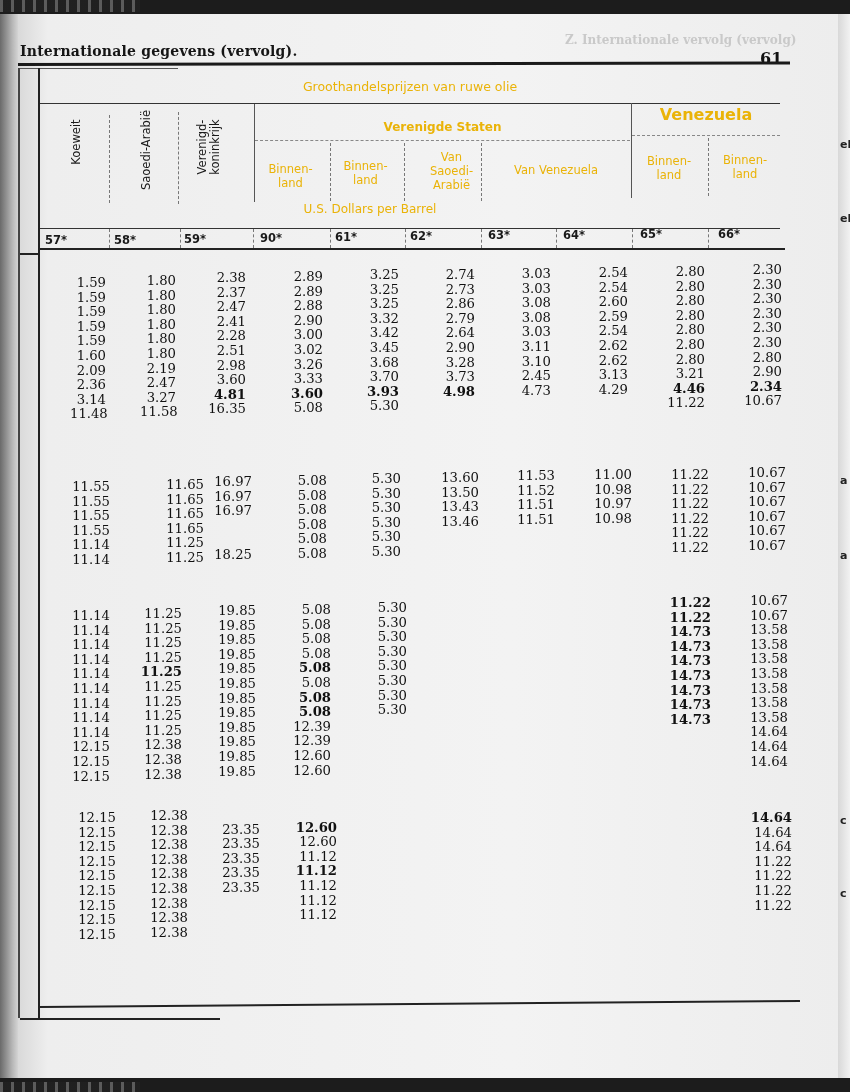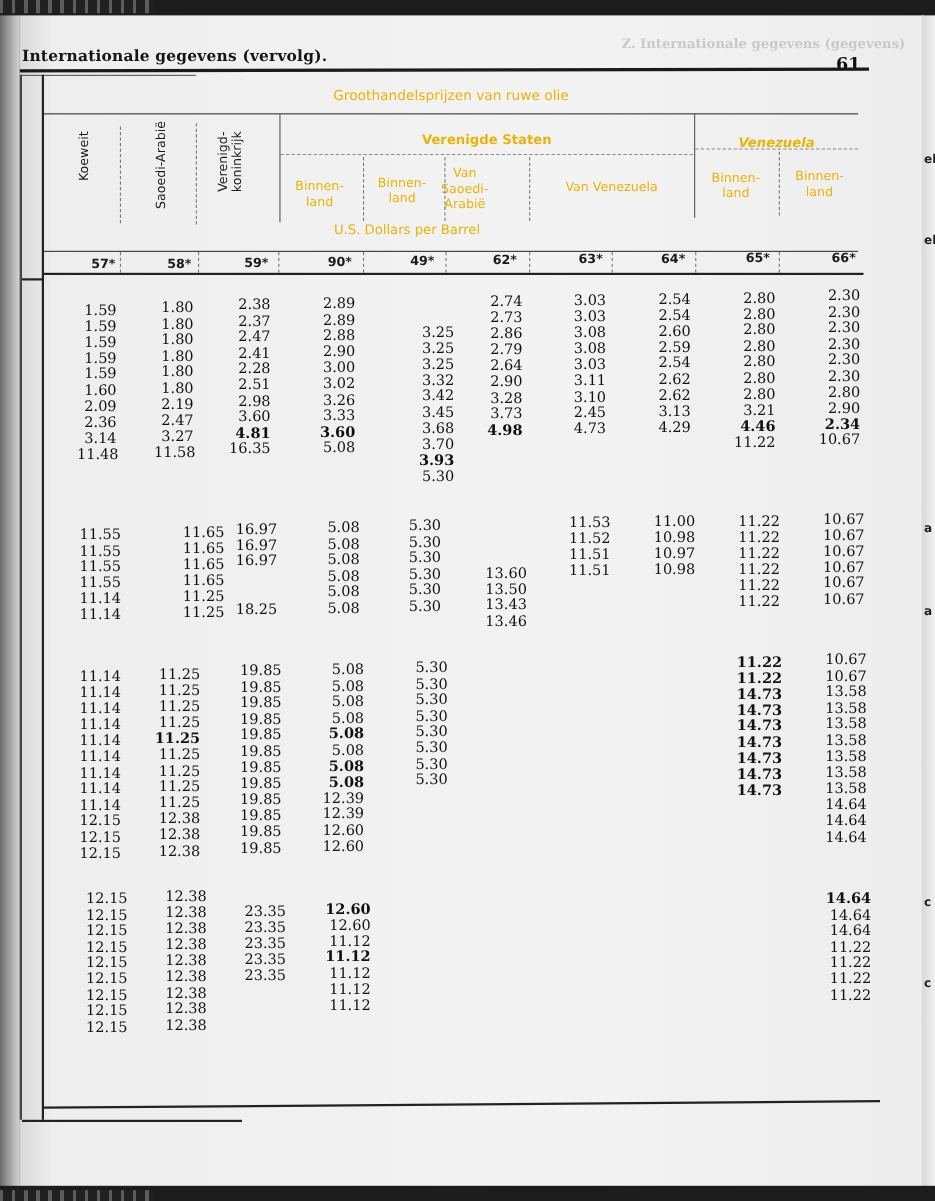--- a/index.html
+++ b/index.html
@@ -32,21 +32,21 @@
   .rule-top2 { position:absolute; left:18px; top:68px; width:160px; height:1px; background:#555; }
 
   .vline { position:absolute; background:#222; }
   .hline { position:absolute; background:#222; }
   .dline { position:absolute; border-left:1px dashed #777; }
   .dhline { position:absolute; border-top:1px dashed #888; }
 
   .hdr { position:absolute; font-family:"DejaVu Sans",sans-serif; color:#eab308; font-size:11.5px; text-align:center; line-height:14px; }
   .vert { position:absolute; font-family:"DejaVu Sans",sans-serif; color:#1a1a1a; font-size:11.5px;
     transform:rotate(-90deg); transform-origin:left top; white-space:nowrap; line-height:13px; text-align:center; }
-  .code { position:absolute; font-family:"DejaVu Sans",sans-serif; font-weight:bold; font-size:11.5px; color:#1a1a1a; width:60px; text-align:right; }
+  .code { position:absolute; font-family:"DejaVu Sans",sans-serif; font-weight:bold; font-size:11.5px; color:#1a1a1a; width:60px; text-align:left; }
 
   .col { position:absolute; font-family:"DejaVu Serif",serif; font-size:13.2px; color:#111; line-height:14.6px; text-align:right; }
   .col div { height:14.6px; }
   .b { font-weight:bold; }
 </style>
 </head>
 <body>
 
 <div class="topbar">
     <div class="ticks"></div>
@@ -59,54 +59,54 @@
   <span class="frag" style="top:460px">a</span>
   <span class="frag" style="top:535px">a</span>
   <span class="frag" style="top:800px">c</span>
   <span class="frag" style="top:873px">c</span>
 </div>
 <div class="bottombar">
     <div class="ticks"></div>
   </div>
 
 <div class="runhead">Internationale gegevens (vervolg).</div>
-<div class="ghosthead">Z. Internationale gegevens (gegevens)</div>
+<div class="ghosthead">Z. Internationale vervolg (vervolg)</div>
 <div class="pagenum">61</div>
 <div class="rule-top"></div>
 <div class="rule-top2"></div>
 
 <div class="vline" style="left:38px;top:68px;width:2px;height:950px;"></div>
 <div class="vline" style="left:18px;top:68px;width:2px;height:950px;background:#444;"></div>
 
 <div class="hdr" style="left:40px;top:80px;width:740px;font-size:12.5px;">Groothandelsprijzen van ruwe olie</div>
 
 <div class="hline" style="left:40px;top:103px;width:740px;height:1px;background:#333;"></div>
 
 <div class="hdr" style="left:255px;top:120px;width:375px;font-weight:bold;font-size:12px;">Verenigde Staten</div>
-<div class="hdr" style="left:632px;top:123px;width:148px;font-weight:bold;font-size:12px;font-style:italic;">Venezuela</div>
+<div class="hdr" style="left:632px;top:108px;width:148px;font-weight:bold;font-size:16px;">Venezuela</div>
 <div class="dhline" style="left:255px;top:140px;width:375px;"></div>
 <div class="dhline" style="left:632px;top:135px;width:148px;"></div>
 <div class="vline" style="left:631px;top:103px;width:1px;height:95px;background:#555;"></div>
 
 <div class="vert" style="left:70px;top:192px;width:100px;">Koeweit</div>
 <div class="vert" style="left:140px;top:205px;width:110px;">Saoedi-Arabië</div>
 <div class="vert" style="left:196px;top:192px;width:90px;">
   <div>Verenigd-</div>
   <div>koninkrijk</div>
 </div>
 
 <div class="hdr" style="left:258px;top:162px;width:65px;">
   <div>Binnen-</div>
   <div>land</div>
 </div>
 <div class="hdr" style="left:333px;top:159px;width:65px;">
   <div>Binnen-</div>
   <div>land</div>
 </div>
-<div class="hdr" style="left:385px;top:150px;width:75px;">
+<div class="hdr" style="left:414px;top:150px;width:75px;">
   <div>Van</div>
   <div>Saoedi-</div>
   <div>Arabië</div>
 </div>
 <div class="hdr" style="left:482px;top:163px;width:148px;">Van Venezuela</div>
 <div class="hdr" style="left:634px;top:154px;width:70px;">
   <div>Binnen-</div>
   <div>land</div>
 </div>
 <div class="hdr" style="left:710px;top:153px;width:70px;">
@@ -125,21 +125,21 @@
 <div class="hdr" style="left:255px;top:202px;width:230px;font-size:12px;">U.S. Dollars per Barrel</div>
 
 <div class="hline" style="left:40px;top:228px;width:740px;height:1px;background:#333;"></div>
 <div class="hline" style="left:40px;top:248px;width:745px;height:2px;"></div>
 <div class="hline" style="left:20px;top:253px;width:20px;height:2px;"></div>
 
 <div class="code" style="left:45px;top:233px;">57*</div>
 <div class="code" style="left:114px;top:233px;">58*</div>
 <div class="code" style="left:184px;top:232px;">59*</div>
 <div class="code" style="left:260px;top:231px;">90*</div>
-<div class="code" style="left:335px;top:230px;">49*</div>
+<div class="code" style="left:335px;top:230px;">61*</div>
 <div class="code" style="left:410px;top:229px;">62*</div>
 <div class="code" style="left:488px;top:228px;">63*</div>
 <div class="code" style="left:563px;top:228px;">64*</div>
 <div class="code" style="left:640px;top:227px;">65*</div>
 <div class="code" style="left:718px;top:227px;">66*</div>
 
 <div class="dline" style="left:109px;top:229px;height:19px;"></div>
 <div class="dline" style="left:180px;top:229px;height:19px;"></div>
 <div class="dline" style="left:253px;top:229px;height:19px;"></div>
 <div class="dline" style="left:330px;top:229px;height:19px;"></div>
@@ -190,21 +190,21 @@
     <div>2.89</div>
     <div>2.88</div>
     <div>2.90</div>
     <div>3.00</div>
     <div>3.02</div>
     <div>3.26</div>
     <div>3.33</div>
     <div class="b">3.60</div>
     <div>5.08</div>
 </div>
-<div class="col" style="left:375px;top:268px;width:38px;margin-top:28px;">
+<div class="col" style="left:361px;top:268px;width:38px;">
   <div>3.25</div>
     <div>3.25</div>
     <div>3.25</div>
     <div>3.32</div>
     <div>3.42</div>
     <div>3.45</div>
     <div>3.68</div>
     <div>3.70</div>
     <div class="b">3.93</div>
     <div>5.30</div>
@@ -300,21 +300,21 @@
     <div>5.08</div>
 </div>
 <div class="col" style="left:361px;top:472px;width:40px;">
   <div>5.30</div>
     <div>5.30</div>
     <div>5.30</div>
     <div>5.30</div>
     <div>5.30</div>
     <div>5.30</div>
 </div>
-<div class="col" style="left:437px;top:471px;width:42px;margin-top:44px;">
+<div class="col" style="left:437px;top:471px;width:42px;">
   <div>13.60</div>
     <div>13.50</div>
     <div>13.43</div>
     <div>13.46</div>
 </div>
 <div class="col" style="left:513px;top:469px;width:42px;">
   <div>11.53</div>
     <div>11.52</div>
     <div>11.51</div>
     <div>11.51</div>

